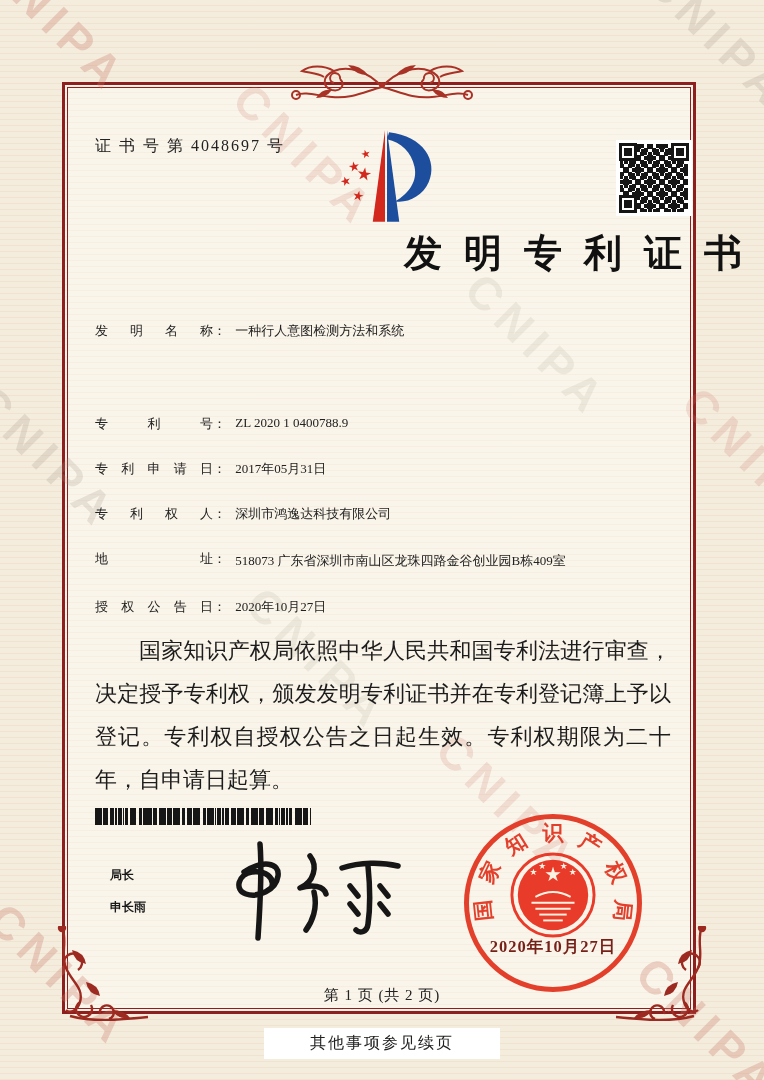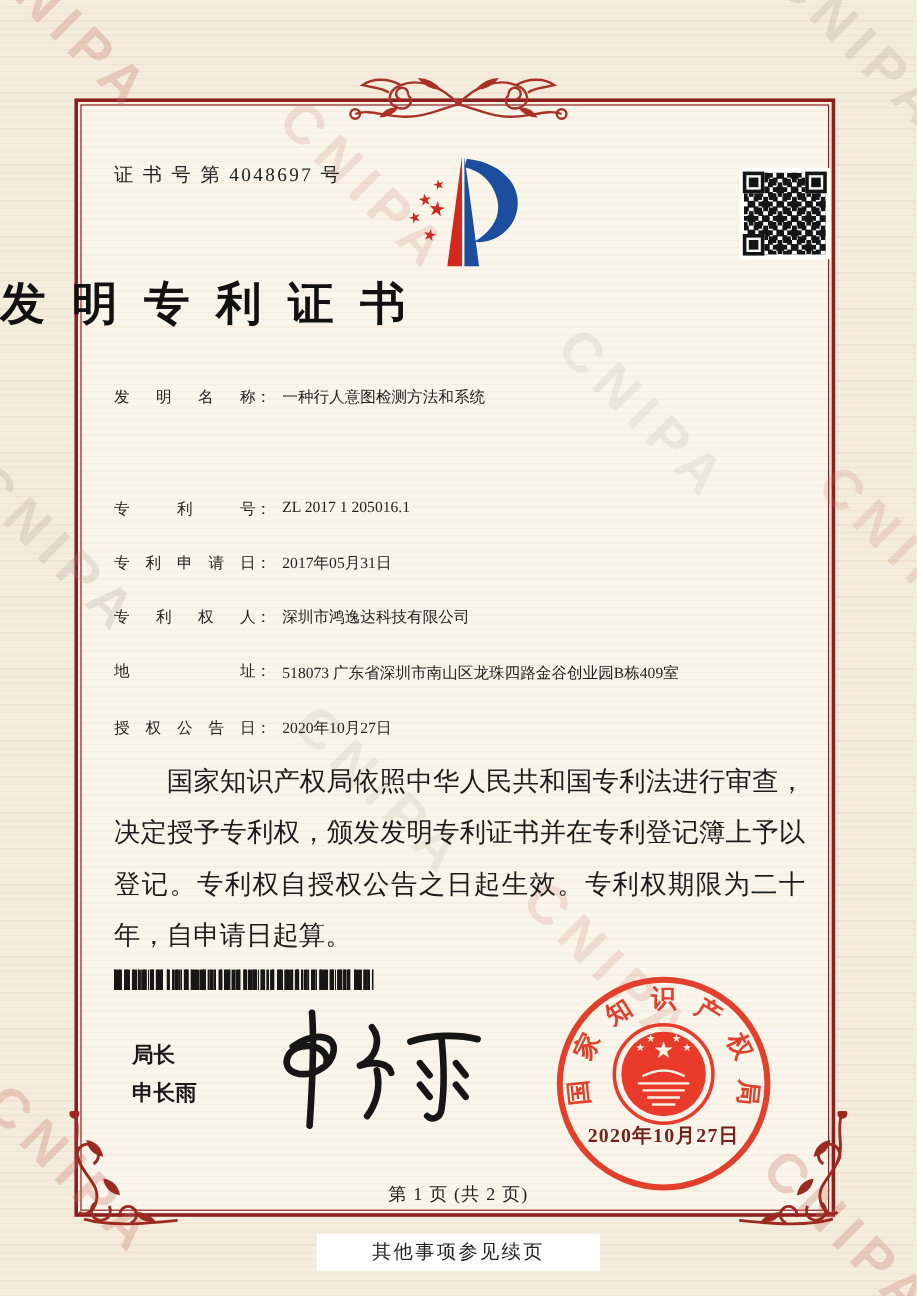--- a/index.html
+++ b/index.html
@@ -22,37 +22,37 @@
   
   .wm{position:absolute;z-index:3;font-family:"Liberation Sans",sans-serif;font-weight:bold;
       font-size:46px;letter-spacing:8px;transform:rotate(45deg);pointer-events:none;white-space:nowrap;}
   .wm.pink{color:rgba(198,118,104,0.30);}
   .wm.pink2{color:rgba(198,118,104,0.20);}
   .wm.gray{color:rgba(158,147,130,0.22);}
   .wm.gray2{color:rgba(158,147,130,0.14);}
   
   .abs{position:absolute;z-index:4;}
   .certno{left:95px;top:136px;font-size:16px;letter-spacing:2px;}
-  .title{left:0;top:228px;width:100%;text-align:left;font-size:38px;font-weight:bold;
+  .title{left:0;top:228px;width:100%;text-align:right;font-size:38px;font-weight:bold;
          letter-spacing:22px;margin-right:-22px;color:#111;}
   .field-row{left:95px;font-size:13px;white-space:nowrap;}
   .flabel{display:inline-block;width:118px;text-align:justify;text-align-last:justify;vertical-align:top;}
   .fcolon{display:inline-block;vertical-align:top;}
   .fvalue{display:inline-block;margin-left:6px;vertical-align:top;}
   .fvalue.wrap{white-space:normal;width:436px;line-height:1.65;}
   .grant-right{position:absolute;left:295px;top:0;white-space:nowrap;}
   .paras{left:95px;top:630px;width:576px;font-size:22px;line-height:1.95;text-align:justify;color:#1c1c1c;}
   .paras p{margin:0;text-indent:2em;}
   .barcode{left:95px;top:808px;width:216px;height:17px;
     background:
       repeating-linear-gradient(90deg,#161616 0 2px,transparent 2px 5px) 0 0/39px 100%,
       repeating-linear-gradient(90deg,#161616 0 3px,transparent 3px 7px) 2px 0/57px 100%,
       repeating-linear-gradient(90deg,#161616 0 1px,transparent 1px 4px);
   }
-  .director{left:110px;font-family:"Liberation Sans","DejaVu Sans",sans-serif;font-size:18px;font-weight:600;color:#1a1a1a;}
+  .director{left:110px;font-family:"Liberation Sans","DejaVu Sans",sans-serif;font-size:12px;font-weight:600;color:#1a1a1a;}
   .pageno{left:0;top:986px;width:764px;text-align:center;font-size:15px;letter-spacing:1px;}
   .footnote{left:50%;top:1028px;transform:translateX(-50%);background:#ffffff;
             padding:5px 46px;font-size:16px;letter-spacing:2px;white-space:nowrap;}
   
   .qr{position:absolute;left:616px;top:140px;width:76px;height:76px;background:#fff;z-index:4;}
   .qr-pattern{position:absolute;inset:4px;
     background:
       repeating-conic-gradient(#151515 0 25%, transparent 0 50%) 0 0/8px 8px,
       repeating-conic-gradient(#151515 0 25%, transparent 0 50%) 3px 5px/12px 12px;}
   .qr-finder{position:absolute;width:18px;height:18px;background:#fff;border:3px solid #151515;box-sizing:border-box;}
@@ -167,21 +167,21 @@
   </div>
 
   <div class="abs title">发明专利证书</div>
 
   <div class="abs field-row" style="top:322px">
     <span class="flabel">发明名称</span><span class="fcolon">：</span>
     <span class="fvalue">一种行人意图检测方法和系统</span>
   </div>
   <div class="abs field-row" style="top:415px">
     <span class="flabel">专利号</span><span class="fcolon">：</span>
-    <span class="fvalue">ZL 2017 1 205016.1</span>
+    <span class="fvalue">ZL 2020 1 0400788.9</span>
   </div>
   <div class="abs field-row" style="top:460px">
     <span class="flabel">专利申请日</span><span class="fcolon">：</span>
     <span class="fvalue">2017年05月31日</span>
   </div>
   <div class="abs field-row" style="top:505px">
     <span class="flabel">专利权人</span><span class="fcolon">：</span>
     <span class="fvalue">深圳市鸿逸达科技有限公司</span>
   </div>
   <div class="abs field-row" style="top:550px">

